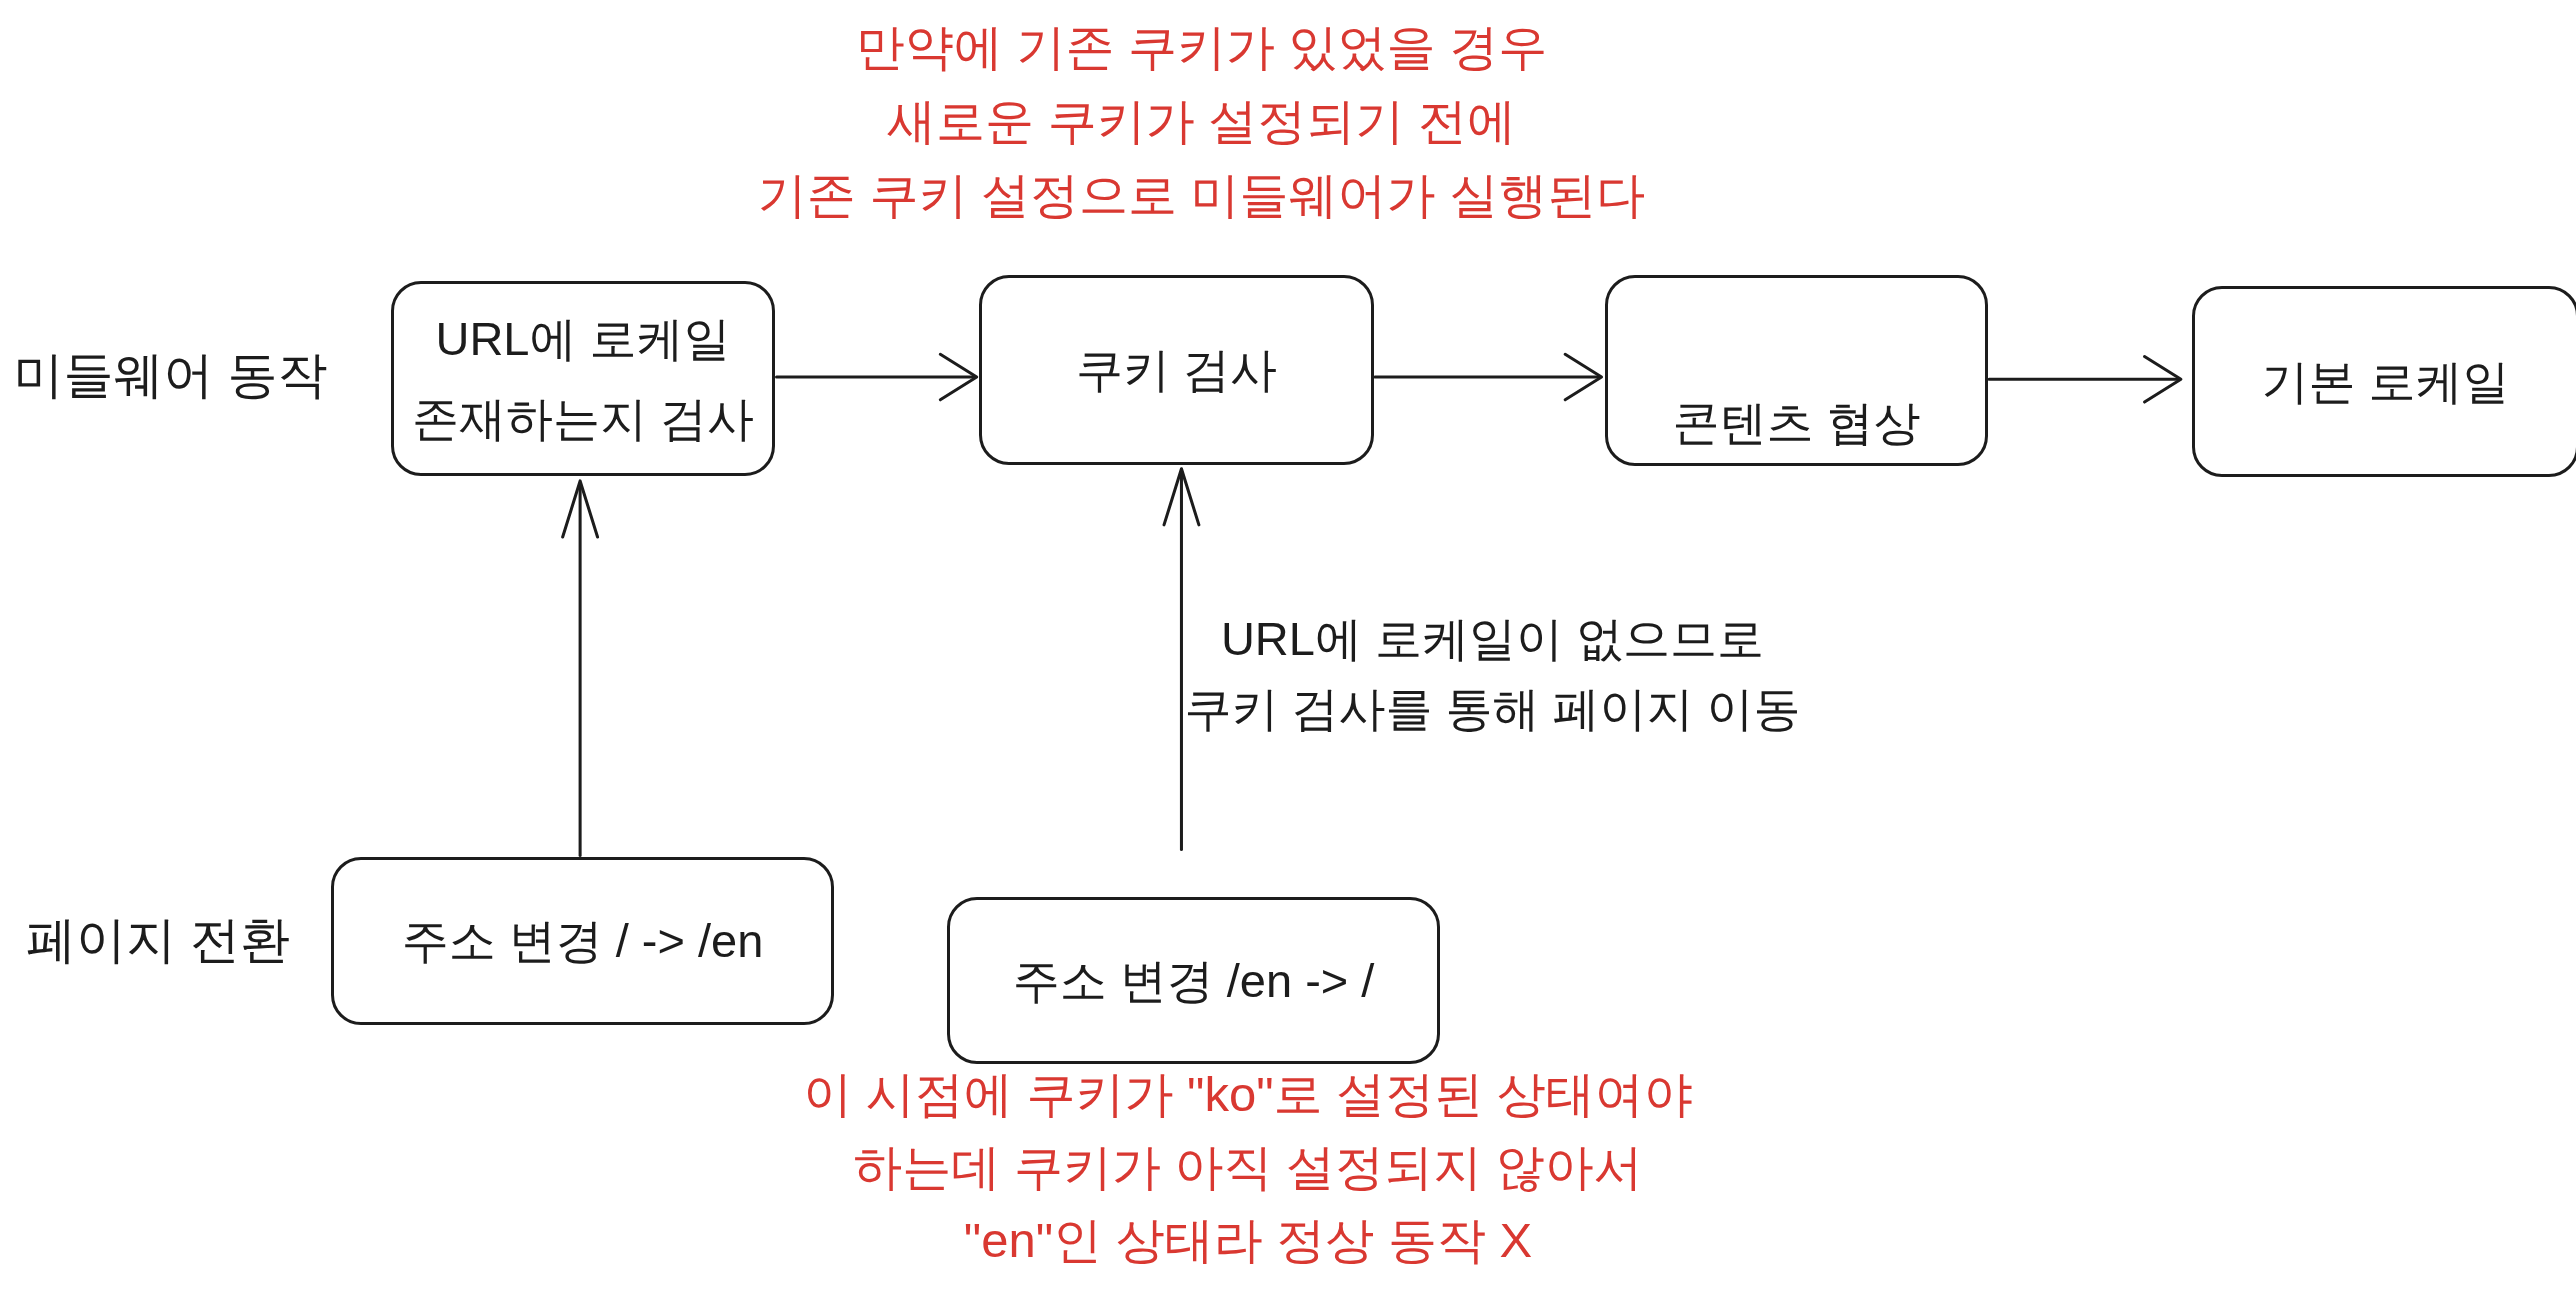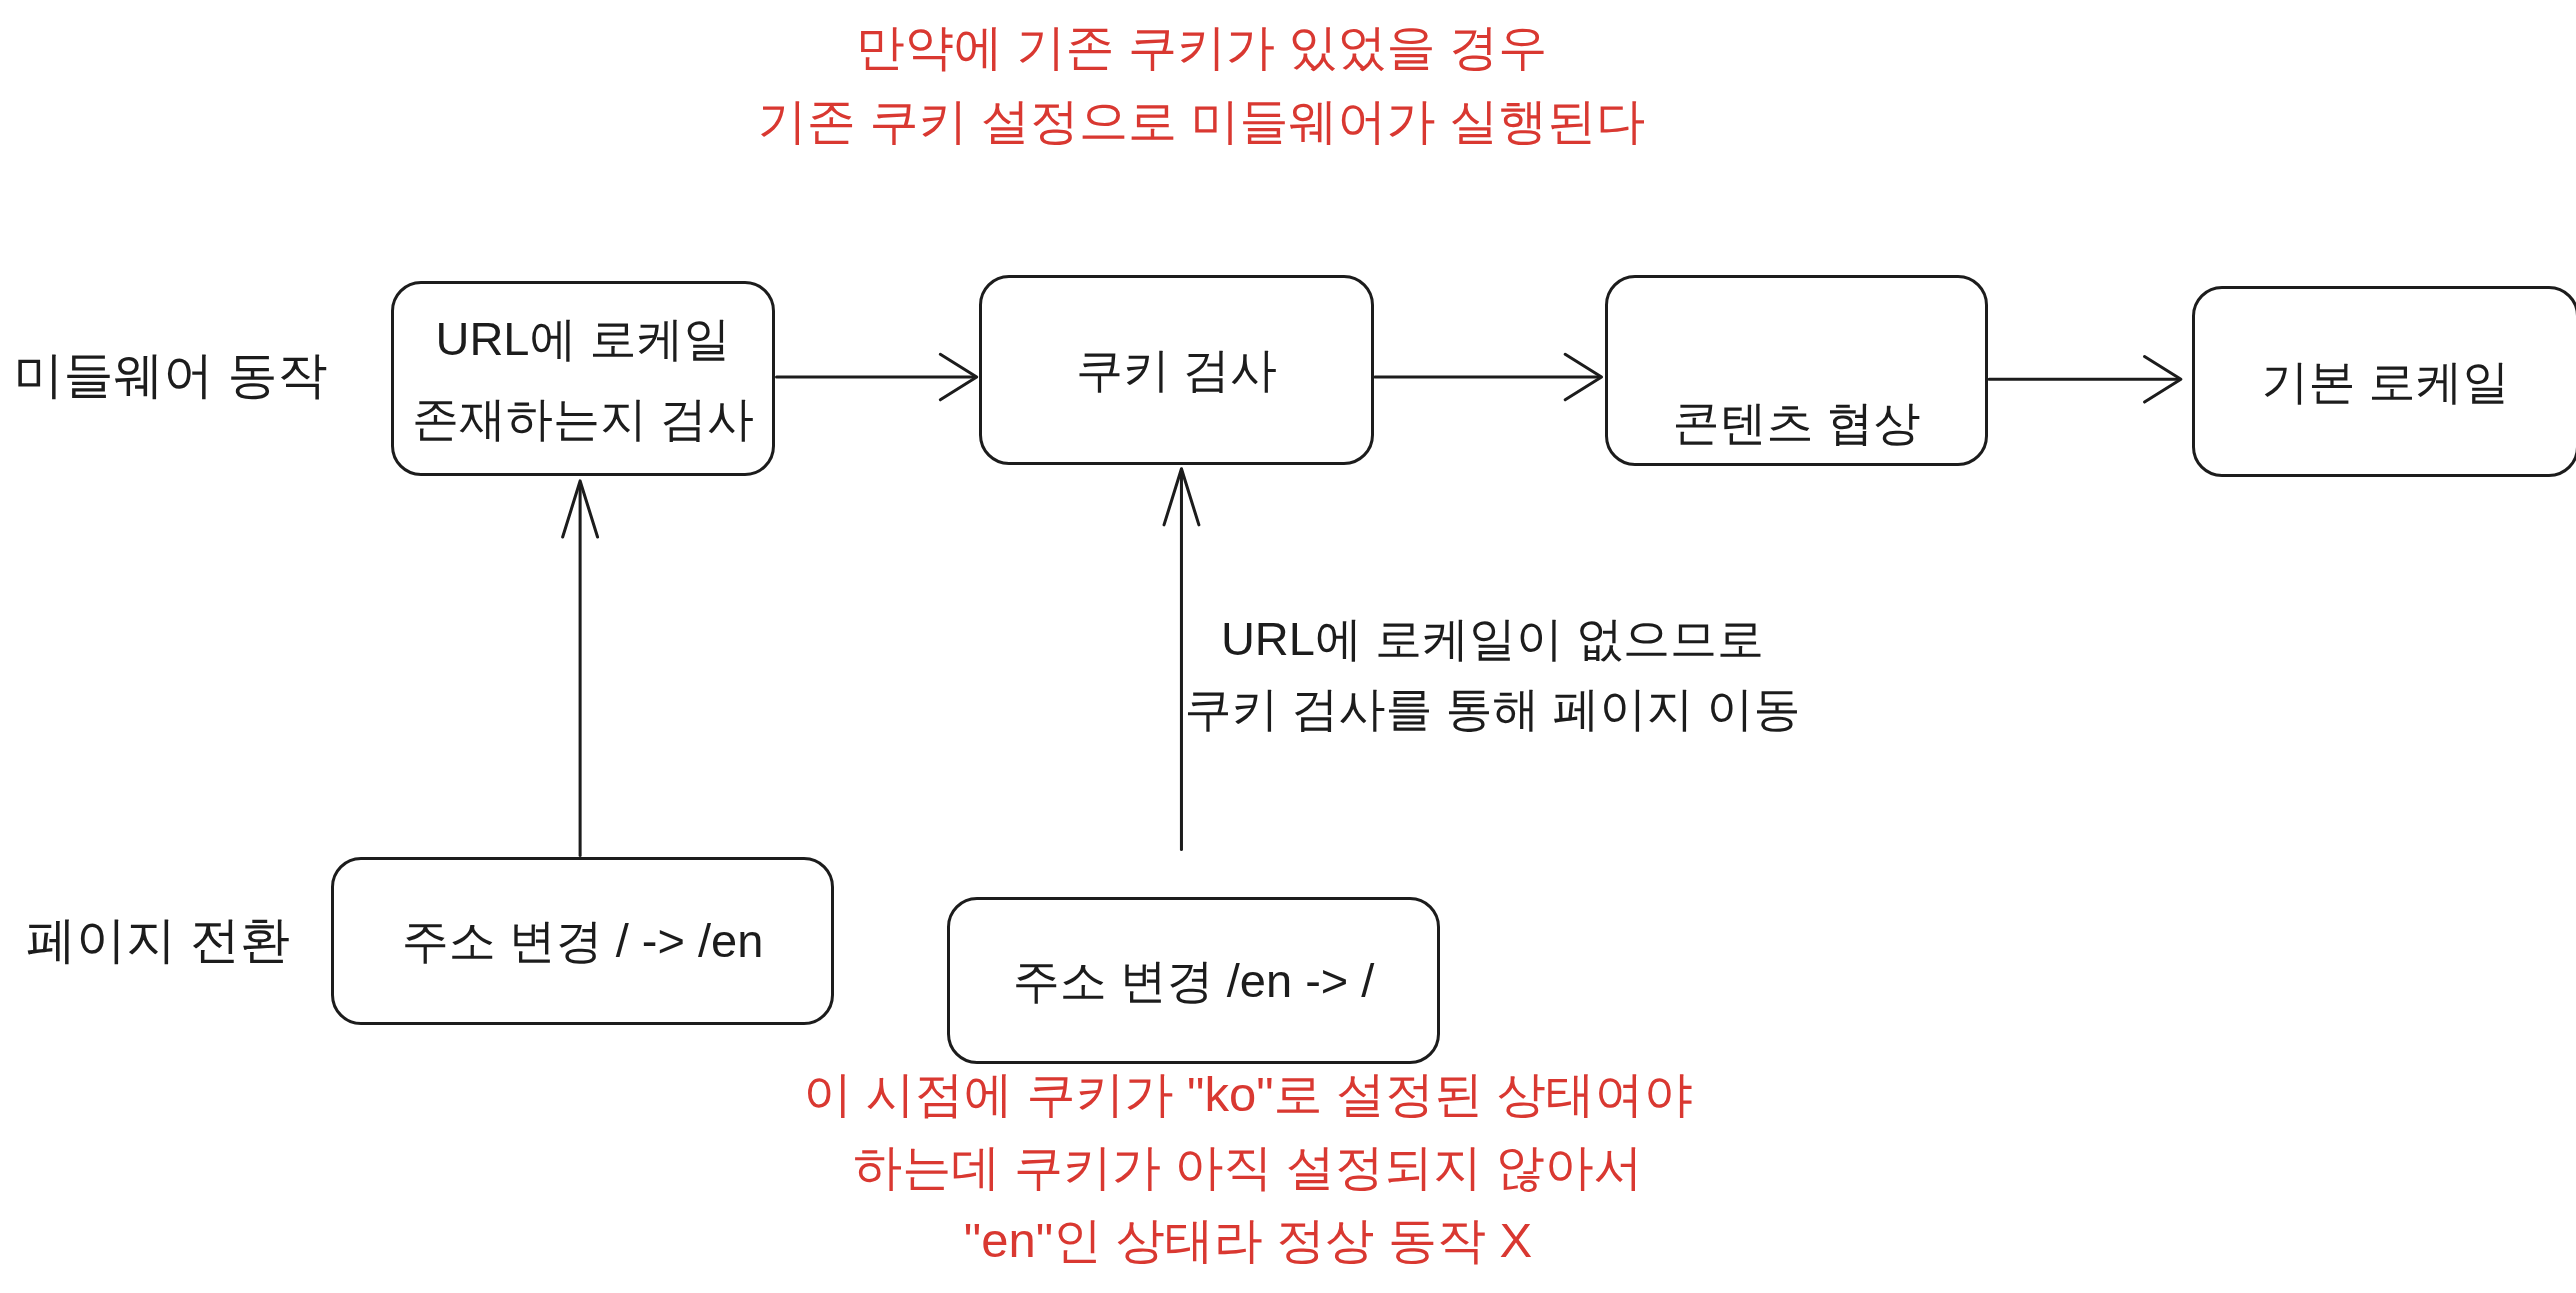--- a/index.html
+++ b/index.html
@@ -72,20 +72,21 @@
       <polyline points="742,708 765,634 788,708"></polyline>
     </g>
     <g>
       <line x1="1558" y1="1120" x2="1558" y2="624"></line>
       <polyline points="1535,692 1558,618 1581,692"></polyline>
     </g>
   </svg>
 
   <div class="note red top-note">
     <span class="line">만약에 기존 쿠키가 있었을 경우</span>
+    <span class="line">새로운 쿠키가 설정되기 전에</span>
     <span class="line">기존 쿠키 설정으로 미들웨어가 실행된다</span>
   </div>
 
   <div class="row-label mw-label">미들웨어 동작</div>
 
   <div class="fbox box-url-check">
     <span class="line">URL에 로케일</span>
     <span class="line">존재하는지 검사</span>
   </div>
 

